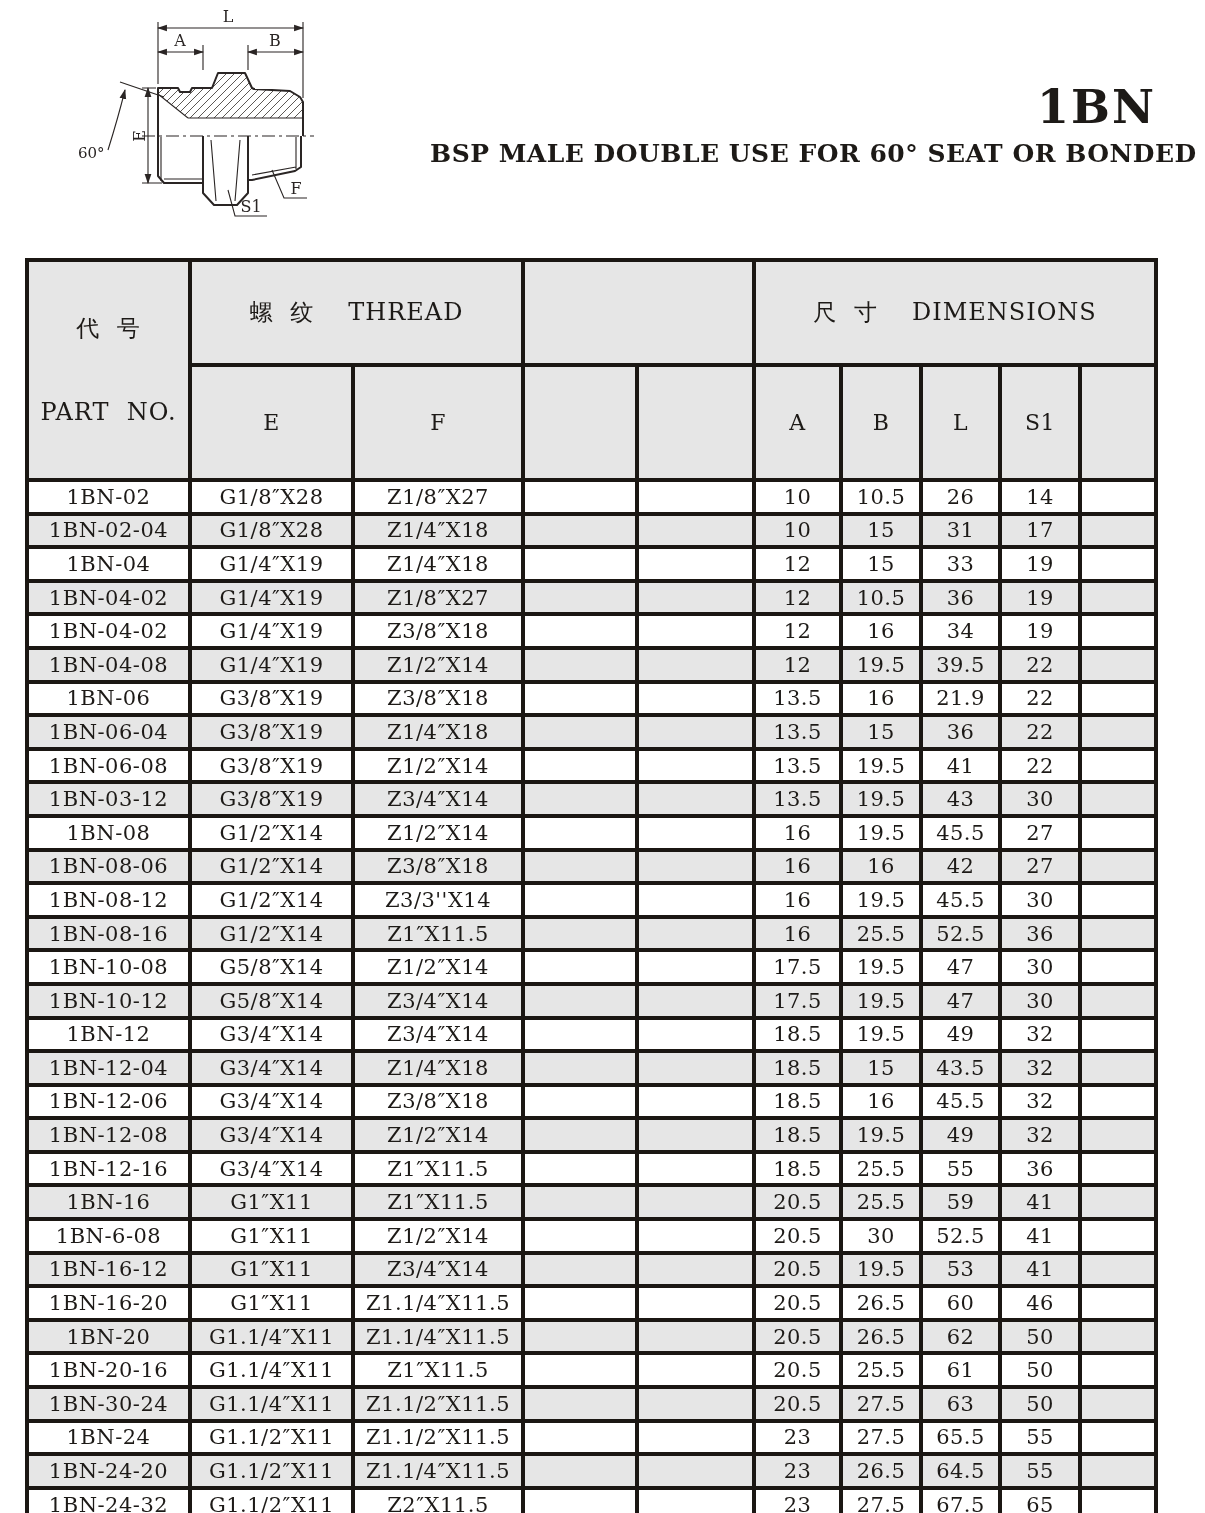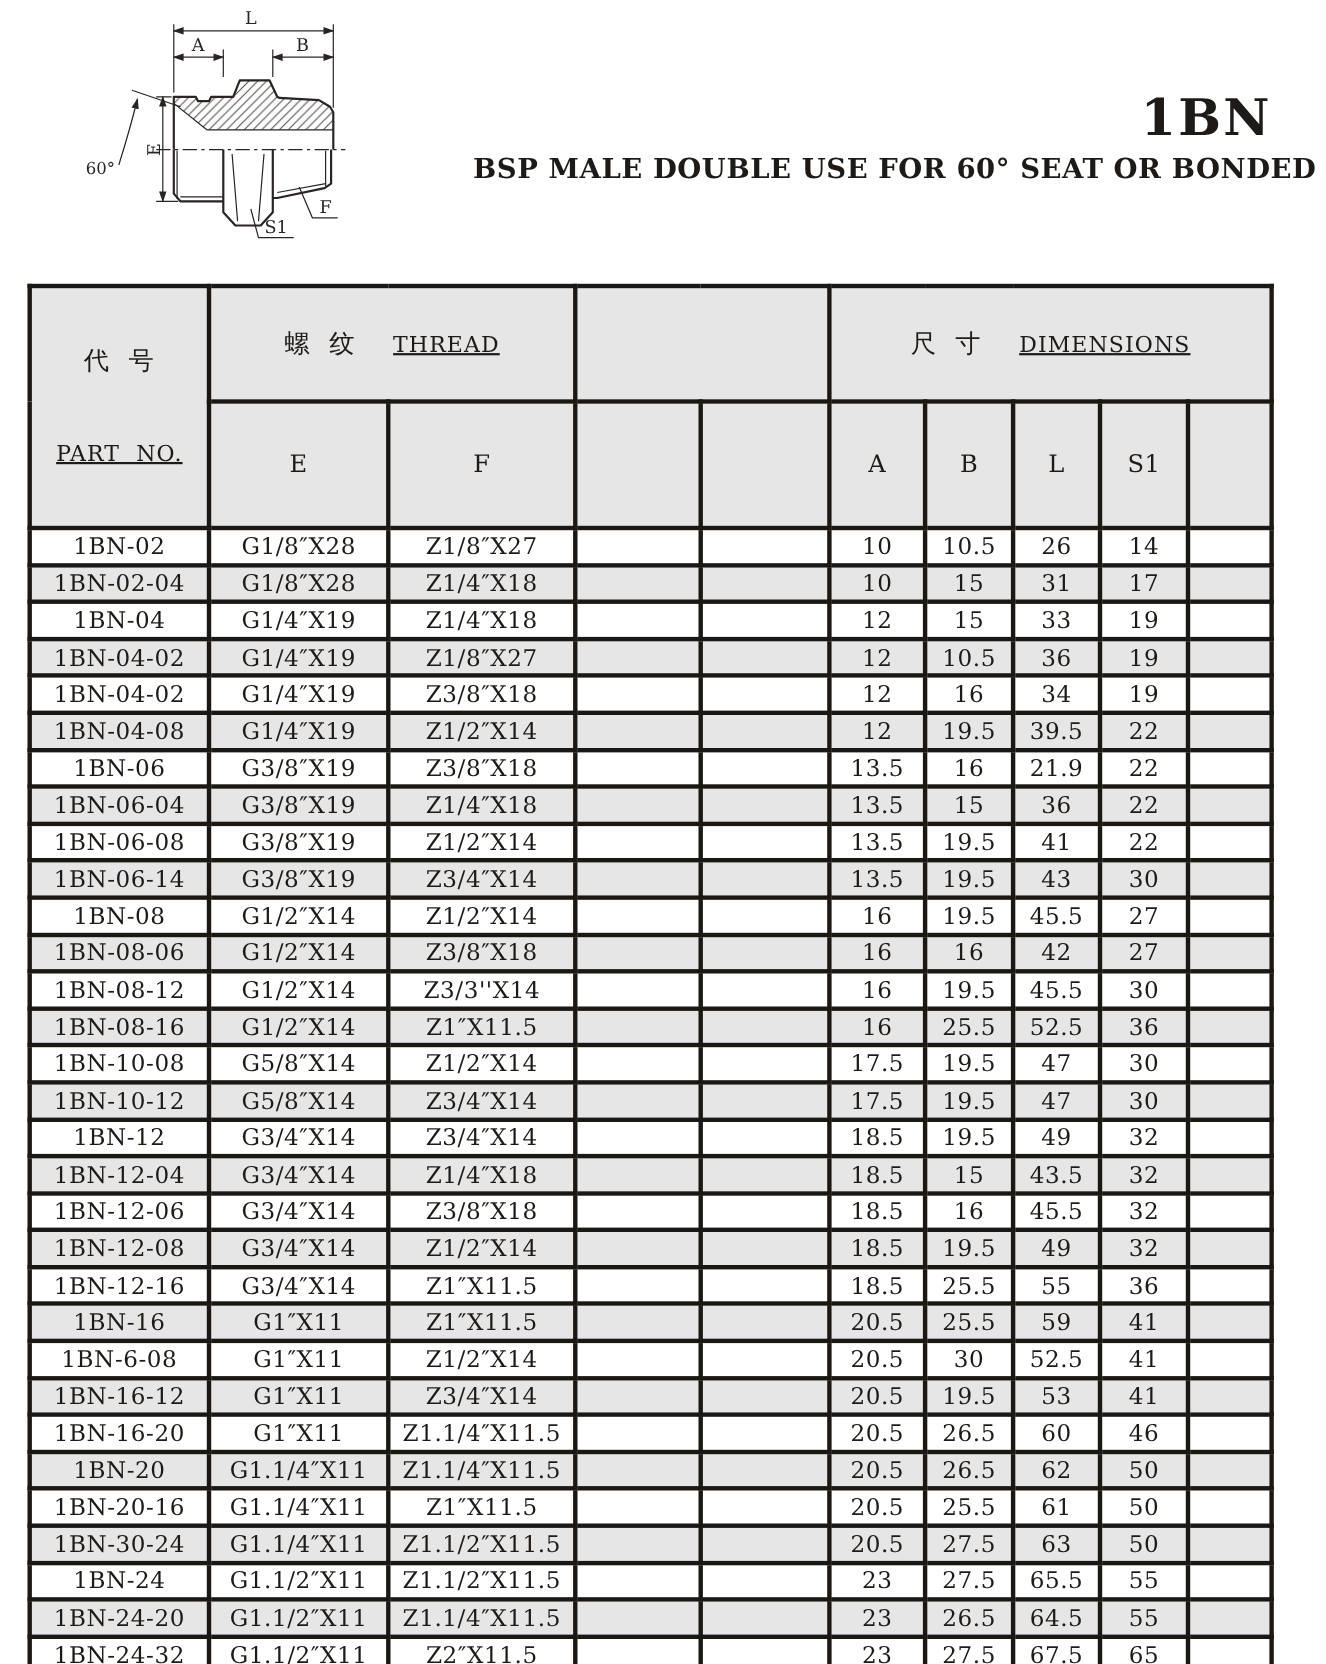--- a/index.html
+++ b/index.html
@@ -33,21 +33,21 @@
     border:4px solid #1b1713;text-align:center;vertical-align:middle;
     padding:0;font-weight:400;font-size:21px;letter-spacing:0.5px;
     overflow:hidden;white-space:pre;
   }
   table.parts thead th{background:#e6e6e6;}
   table.parts thead tr.r1 th{height:34px;}
   table.parts thead tr.r2 th{height:38px;font-size:22px;}
   table.parts tbody td{height:29.6px;background:#ffffff;}
   table.parts tbody tr:nth-child(even) td{background:#e6e6e6;}
   .cjk{font-size:23px;letter-spacing:1px;}
-  .lat{font-size:20px;letter-spacing:1px;text-decoration:underline;}
+  .lat{font-size:24px;letter-spacing:1px;}
   .hgap{display:inline-block;width:34px;}
   .partno-head div{line-height:36px;}
 </style>
 </head>
 <body>
 
 <div class="page">
 
   <svg class="drawing" viewBox="0 0 285 247">
     <defs>
@@ -244,21 +244,21 @@
           <td>Z1/2″X14</td>
           <td></td>
           <td></td>
           <td>13.5</td>
           <td>19.5</td>
           <td>41</td>
           <td>22</td>
           <td></td>
         </tr>
         <tr>
-          <td>1BN-06-14</td>
+          <td>1BN-03-12</td>
           <td>G3/8″X19</td>
           <td>Z3/4″X14</td>
           <td></td>
           <td></td>
           <td>13.5</td>
           <td>19.5</td>
           <td>43</td>
           <td>30</td>
           <td></td>
         </tr>

